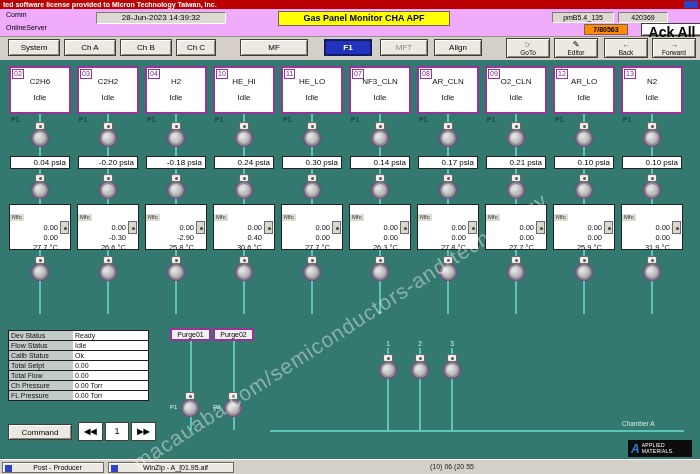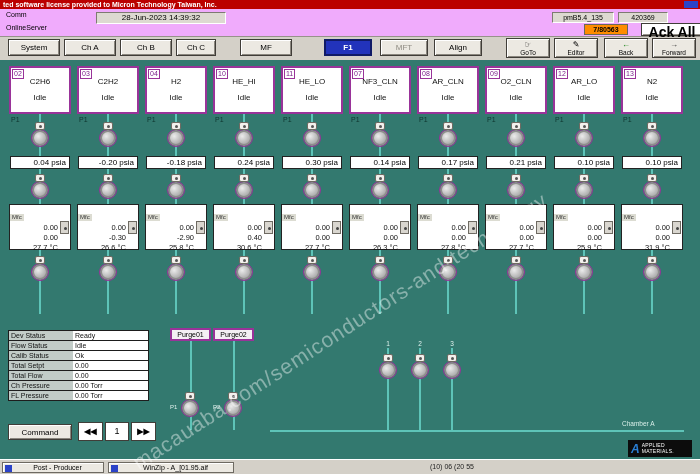--- a/index.html
+++ b/index.html
@@ -153,32 +153,33 @@
 
   <div class="license">
     <span>ted software license provided to Micron Technology Taiwan, Inc.</span>
     <span class="corner"></span>
   </div>
 
   <div class="hdr">
     <span class="hdr-comm">Comm</span>
     <span class="hdr-server">OnlineServer</span>
     <div class="hdr-datetime inset">28-Jun-2023 14:39:32</div>
+    <div class="hdr-title">Gas Panel Monitor  CHA APF</div>
     <div class="hdr-tool inset">pmB5.4_135</div>
     <div class="hdr-counter inset">420369</div>
     <div class="hdr-alarm">7/80563</div>
     <button class="ack-btn">Ack All</button>
   </div>
 
   <div class="tb">
     <button class="tbtn" style="left:8px;width:52px;">System</button>
     <button class="tbtn" style="left:64px;width:52px;">Ch A</button>
     <button class="tbtn" style="left:120px;width:52px;">Ch B</button>
     <button class="tbtn" style="left:176px;width:40px;">Ch C</button>
-    <button class="tbtn" style="left:240px;width:52px;">MF</button>
+    <button class="tbtn" style="left:240px;width:68px;">MF</button>
     <button class="tbtn f1" style="left:324px;width:48px;">F1</button>
     <button class="tbtn disabled" style="left:380px;width:48px;">MFT</button>
     <button class="tbtn" style="left:434px;width:48px;">Align</button>
     <button class="icbtn" style="left:506px;">
       <span class="ic">☞</span>
       <span class="lb">GoTo</span>
     </button>
     <button class="icbtn" style="left:554px;">
       <span class="ic">✎</span>
       <span class="lb">Editor</span>

